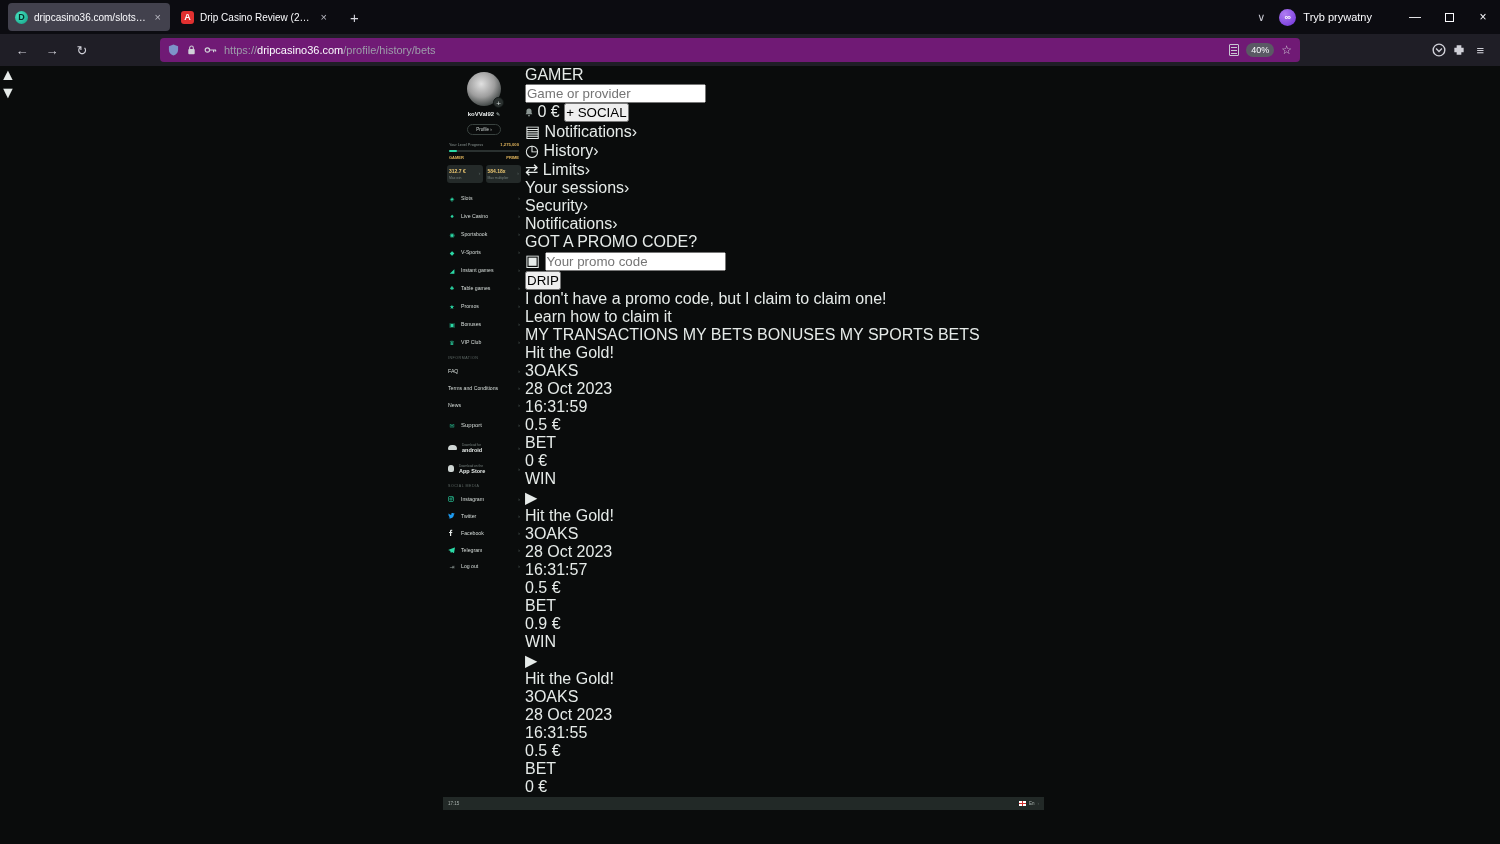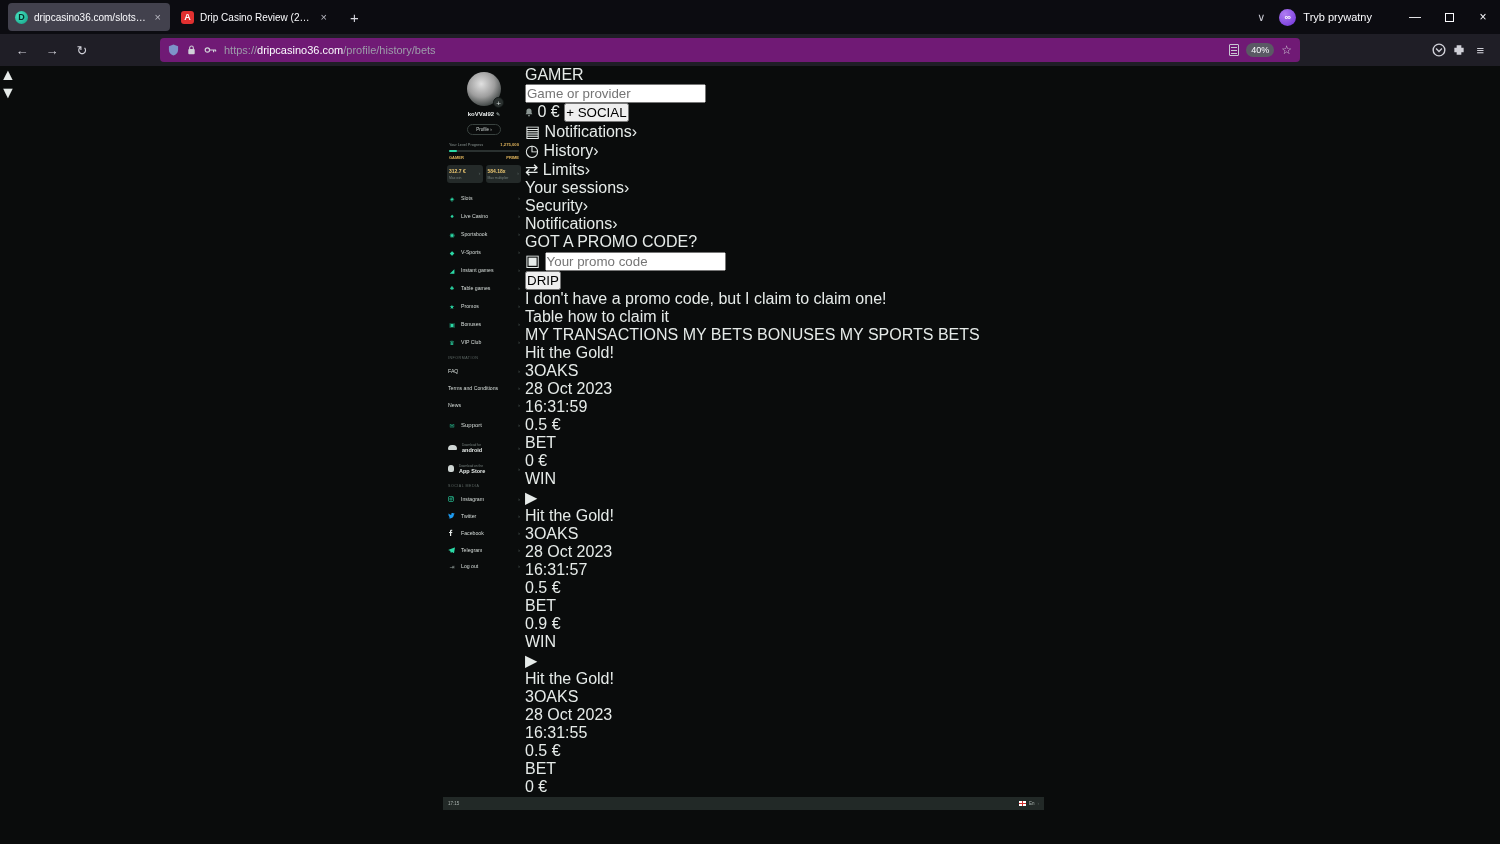--- a/index.html
+++ b/index.html
@@ -523,21 +523,21 @@
               <span class="nlbl">Notifications</span><span class="chev">›</span></div>
             <div class="sdiv"></div>
             <div class="promo">
               <div class="shead" style="padding:0">GOT A PROMO CODE?</div>
               <div class="pinput">
                 <span class="gift">▣</span>
                 <input placeholder="Your promo code" style="">
               </div>
               <button class="applybtn">DRIP</button>
               <div class="pnote">I don't have a promo code, but I claim to claim one!</div>
-              <span class="plink">Table how to claim it</span>
+              <span class="plink">Learn how to claim it</span>
             </div>
           </aside>
 
           <main class="content">
             <div class="ctabs">
               <span class="ctab">MY TRANSACTIONS</span>
               <span class="ctab act">MY BETS</span>
               <span class="ctab">BONUSES</span>
               <span class="ctab">MY SPORTS BETS</span>
               <span class="colico"><i></i><i></i><i></i></span>

